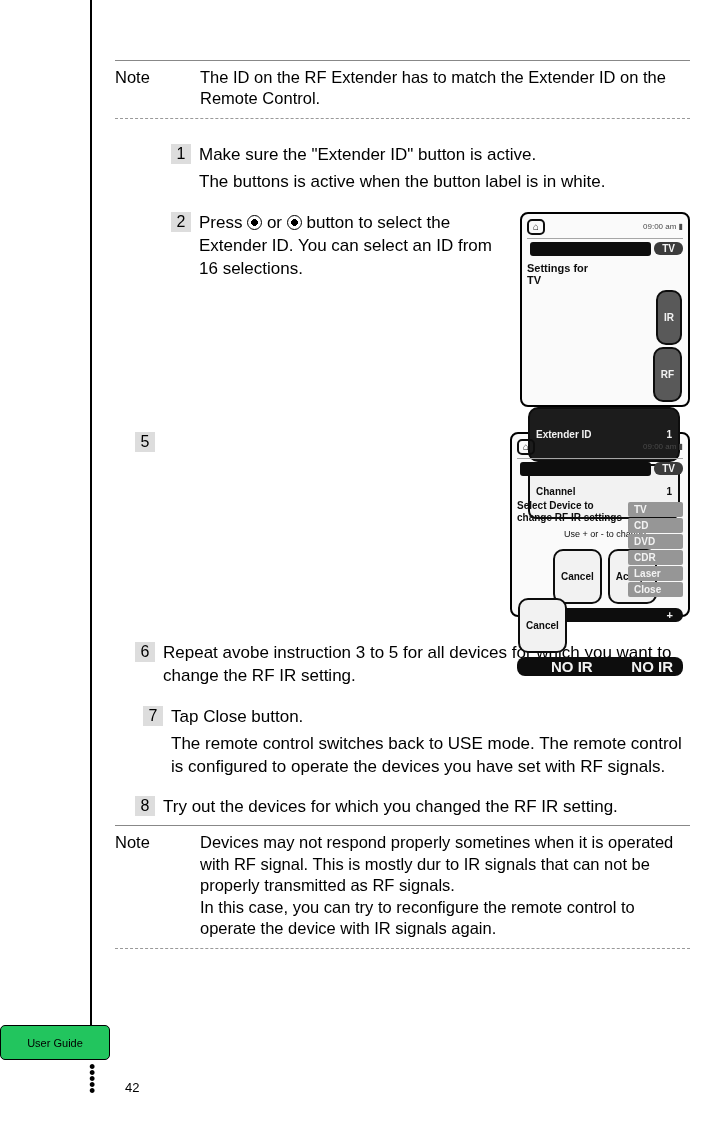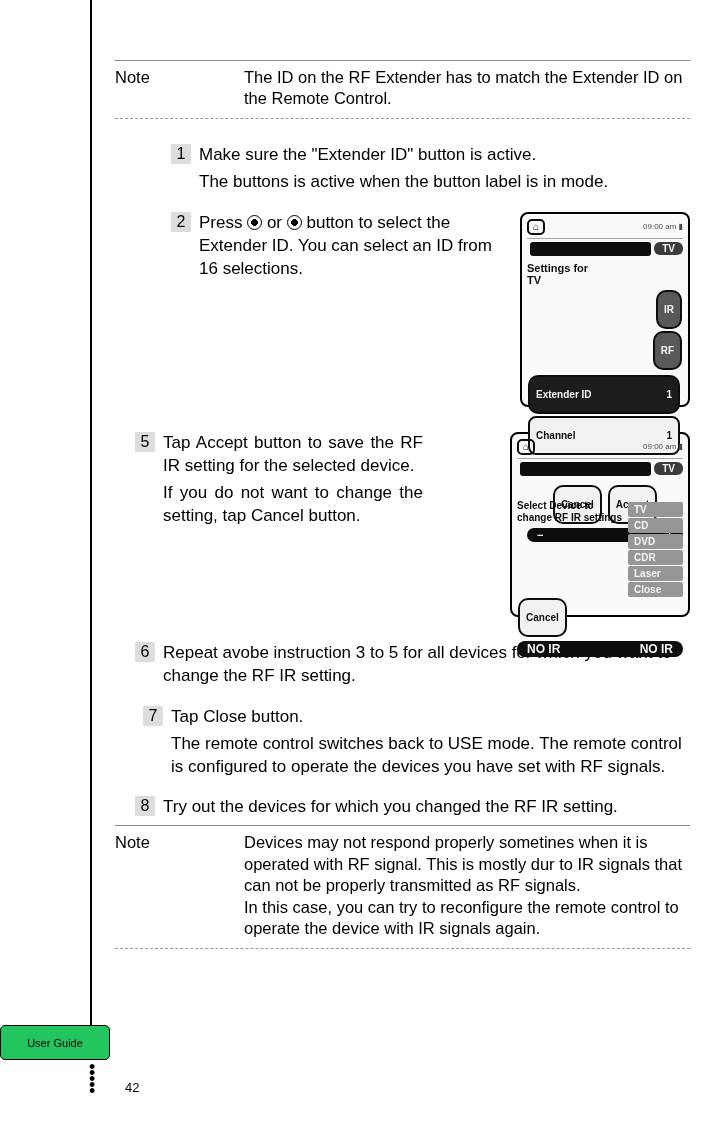--- a/index.html
+++ b/index.html
@@ -43,21 +43,21 @@
   .note-block {
     border-top: 1px solid #888;
     border-bottom: 1px dashed #999;
     padding: 6px 0 8px 0;
     margin-bottom: 25px;
     display: flex;
     font-size: 16.5px;
     line-height: 1.3;
   }
   .note-label { width: 85px; flex-shrink: 0; }
-  .note-text { flex: 1; margin-left: 44px; }
+  .note-text { flex: 1; }
   h3.section-title { font-size: 18px; font-weight: bold; margin: 0 0 20px 48px; }
   .step { display: flex; align-items: flex-start; margin-bottom: 18px; }
   .step-indent-a { margin-left: 56px; }
   .step-indent-b { margin-left: 20px; }
   .step-num {
     background: #ddd;
     width: 20px;
     height: 20px;
     text-align: center;
     font-size: 16px;
@@ -76,21 +76,21 @@
     background: #fafafa;
     padding: 5px;
     flex-shrink: 0;
   }
   .fig1 { width: 170px; height: 195px; }
   .fig2 { width: 180px; height: 185px; }
   .fig-inner { filter: grayscale(100%) contrast(90%) blur(0.3px); font-size: 10px; }
   .pill {
     border: 2px solid #000;
     border-radius: 10px;
-    padding: 12px 6px;
+    padding: 20px 6px;
     font-size: 10px;
     font-weight: bold;
     display: inline-block;
     margin: 1px;
     background: #fff;
   }
   .pill-dark { background: #111; color: #fff; }
   .pill-mid { background: #555; color: #fff; }
   .mini-row { display:flex; justify-content:space-between; align-items:center; margin-bottom:3px;}
   .circle-btn {
@@ -137,21 +137,21 @@
   <div class="note-block">
     <div class="note-label">Note</div>
     <div class="note-text">The ID on the RF Extender has to match the Extender ID on the Remote Control.</div>
   </div>
 
 
   <div class="step step-indent-a">
     <div class="step-num">1</div>
     <div class="step-body">
       <p>Make sure the "Extender ID" button is active.</p>
-      <p>The buttons is active when the button label is in mode.</p>
+      <p>The buttons is active when the button label is in white.</p>
     </div>
   </div>
 
   <div class="row-with-fig step-indent-a" style="margin-bottom:25px;">
     <div class="text-col">
       <div class="step" style="margin-bottom:0;">
         <div class="step-num">2</div>
         <div class="step-body">
           <span>Press </span><span class="circle-btn"></span><span> or </span><span class="circle-btn"></span><span> button to select the Extender ID. You can select an ID from 16 selections.</span>
         </div>
@@ -193,24 +193,20 @@
           <span>+</span>
         </div>
       </div>
     </div>
   </div>
 
   <div class="row-with-fig step-indent-b" style="margin-bottom:25px;">
     <div class="text-col">
       <div class="step" style="margin-bottom:0;">
         <div class="step-num">5</div>
-        <div class="step-body justify" style="max-width:260px;">
-          <p>Tap Accept button to save the RF IR setting for the selected device.</p>
-          <p>If you do not want to change the setting, tap Cancel button.</p>
-        </div>
       </div>
     </div>
     <div class="fig fig2">
       <div class="fig-inner" style="display:flex;flex-direction:column;height:100%;">
         <div class="fig-top">
           <div class="home-icon">⌂</div>
           <div class="fig-label-tiny">09:00 am ▮</div>
         </div>
         <div class="mini-row">
             <div class="black-bar"></div>
@@ -221,21 +217,21 @@
           <div class="device-list" style="width:55px;">
             <div class="device-item">TV</div>
             <div class="device-item">CD</div>
             <div class="device-item">DVD</div>
             <div class="device-item">CDR</div>
             <div class="device-item">Laser</div>
             <div class="device-item">Close</div>
           </div>
         </div>
         <div><span class="pill">Cancel</span></div>
-        <div class="plusminus-bar" style="font-size:12px;">
+        <div class="plusminus-bar" style="font-size:15px;padding-left:24px;">
           <span>NO IR</span>
           <span>NO IR</span>
         </div>
       </div>
     </div>
   </div>
 
   <div class="step step-indent-b">
     <div class="step-num">6</div>
     <div class="step-body">Repeat avobe instruction 3 to 5 for all devices for which you want to change the RF IR setting.</div>

